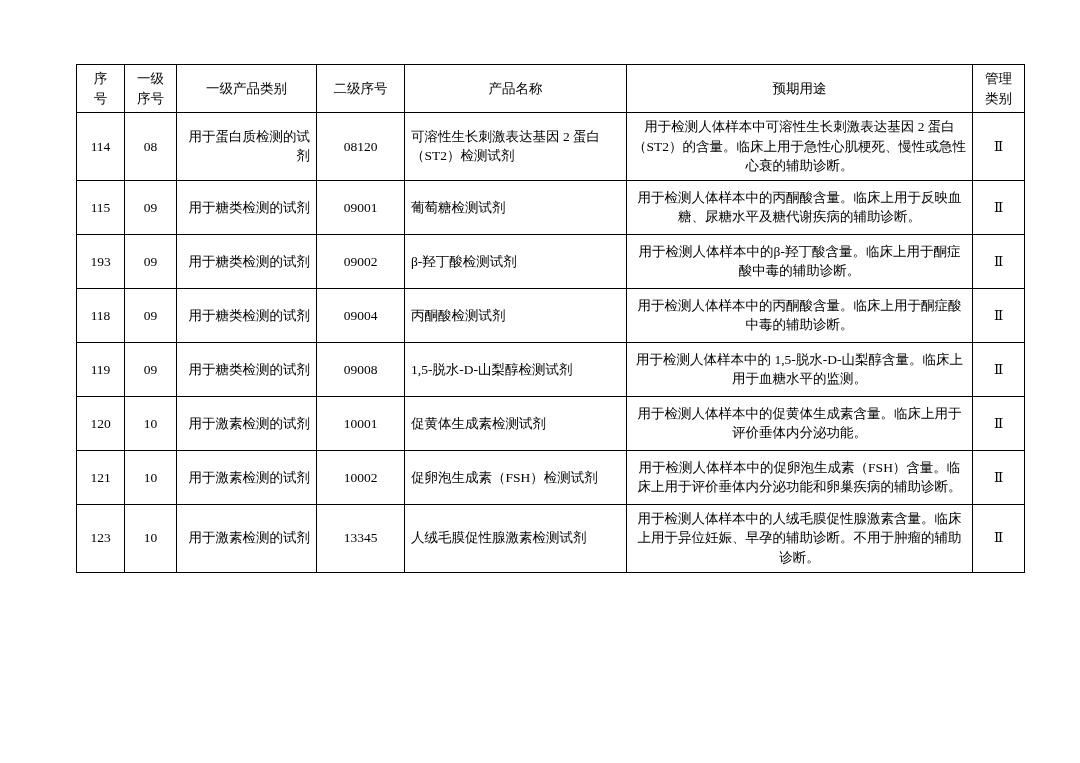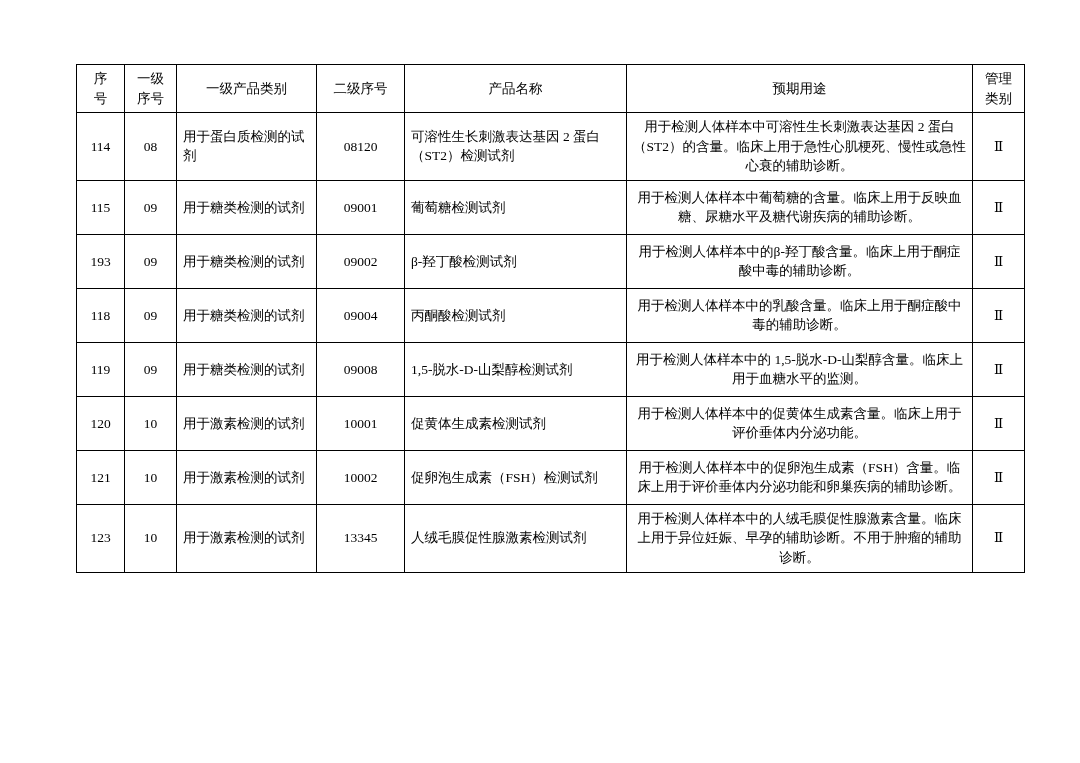--- a/index.html
+++ b/index.html
@@ -46,21 +46,21 @@
   col.c-cat1     { width: 140px; }
   col.c-lvl2     { width: 88px; }
   col.c-name     { width: 222px; }
   col.c-use      { width: 346px; }
   col.c-class    { width: 52px; }
 
   td.seq, td.lvl1, td.lvl2, td.klass {
     text-align: center;
   }
   td.cat1 {
-    text-align: left;
+    text-align: right;
     padding-left: 8px;
   }
   td.name {
     text-align: left;
     padding-left: 8px;
     margin-left: 45px;
   }
   td.use {
     text-align: center;
     padding-left: 7px;
@@ -108,39 +108,39 @@
         <td class="name">可溶性生长刺激表达基因 2 蛋白（ST2）检测试剂</td>
         <td class="use">用于检测人体样本中可溶性生长刺激表达基因 2 蛋白（ST2）的含量。临床上用于急性心肌梗死、慢性或急性心衰的辅助诊断。</td>
         <td class="klass">Ⅱ</td>
       </tr>
       <tr>
         <td class="seq">115</td>
         <td class="lvl1">09</td>
         <td class="cat1">用于糖类检测的试剂</td>
         <td class="lvl2">09001</td>
         <td class="name">葡萄糖检测试剂</td>
-        <td class="use">用于检测人体样本中葡萄糖的含量。临床上用于反映血糖、尿糖水平及糖代谢疾病的辅助诊断。</td>
+        <td class="use">用于检测人体样本中的丙酮酸含量。临床上用于反映血糖、尿糖水平及糖代谢疾病的辅助诊断。</td>
         <td class="klass">Ⅱ</td>
       </tr>
       <tr>
         <td class="seq">193</td>
         <td class="lvl1">09</td>
         <td class="cat1">用于糖类检测的试剂</td>
         <td class="lvl2">09002</td>
         <td class="name">β-羟丁酸检测试剂</td>
         <td class="use">用于检测人体样本中的β-羟丁酸含量。临床上用于酮症酸中毒的辅助诊断。</td>
         <td class="klass">Ⅱ</td>
       </tr>
       <tr>
         <td class="seq">118</td>
         <td class="lvl1">09</td>
         <td class="cat1">用于糖类检测的试剂</td>
         <td class="lvl2">09004</td>
         <td class="name">丙酮酸检测试剂</td>
-        <td class="use">用于检测人体样本中的乳酸含量。临床上用于酮症酸中毒的辅助诊断。</td>
+        <td class="use">用于检测人体样本中的丙酮酸含量。临床上用于酮症酸中毒的辅助诊断。</td>
         <td class="klass">Ⅱ</td>
       </tr>
       <tr>
         <td class="seq">119</td>
         <td class="lvl1">09</td>
         <td class="cat1">用于糖类检测的试剂</td>
         <td class="lvl2">09008</td>
         <td class="name">1,5-脱水-D-山梨醇检测试剂</td>
         <td class="use">用于检测人体样本中的 1,5-脱水-D-山梨醇含量。临床上用于血糖水平的监测。</td>
         <td class="klass">Ⅱ</td>

